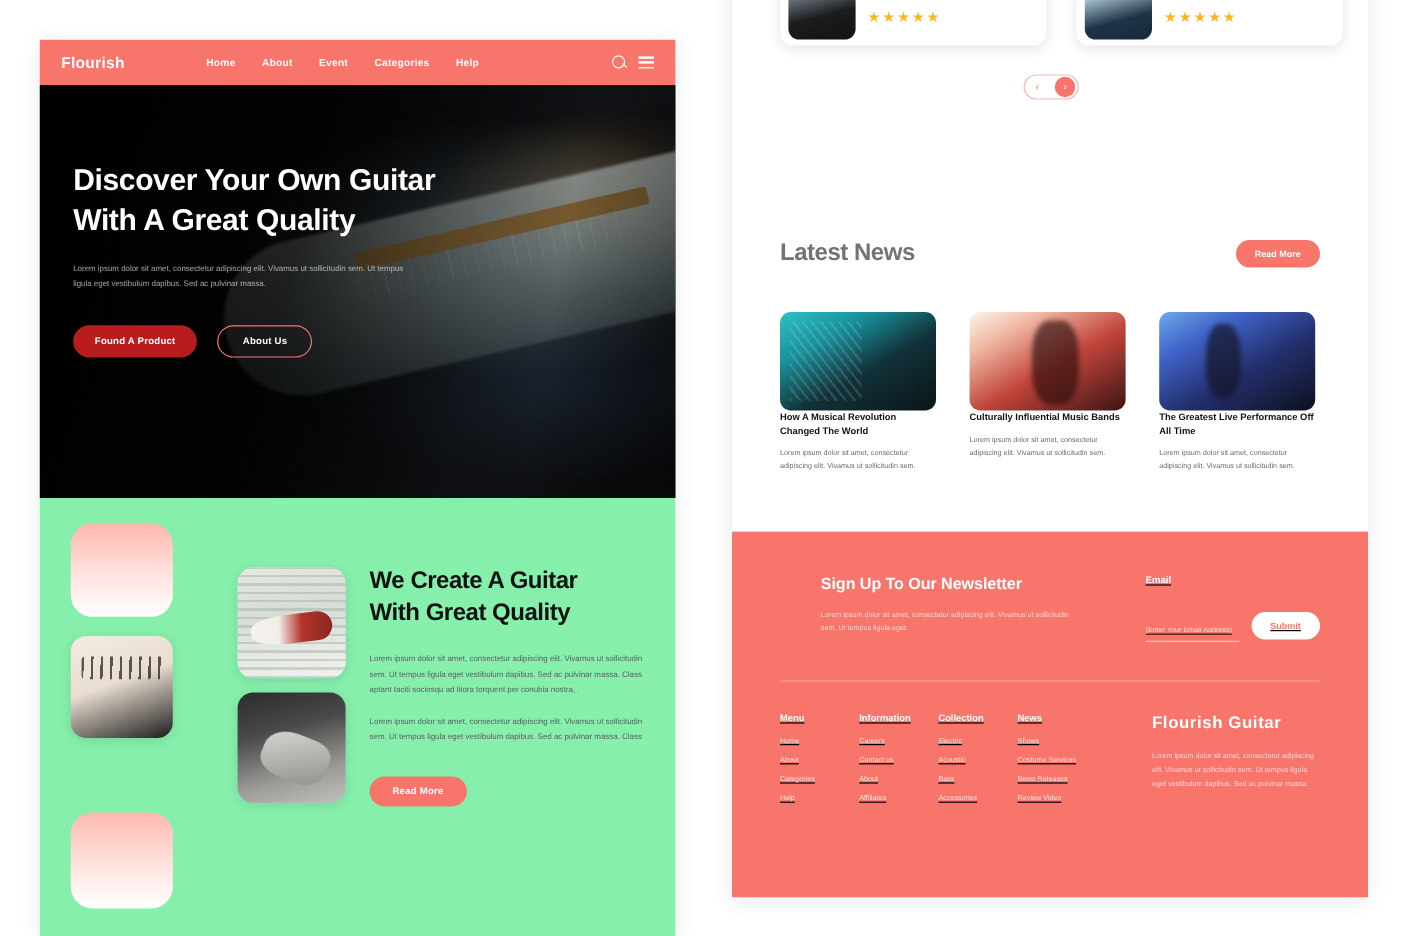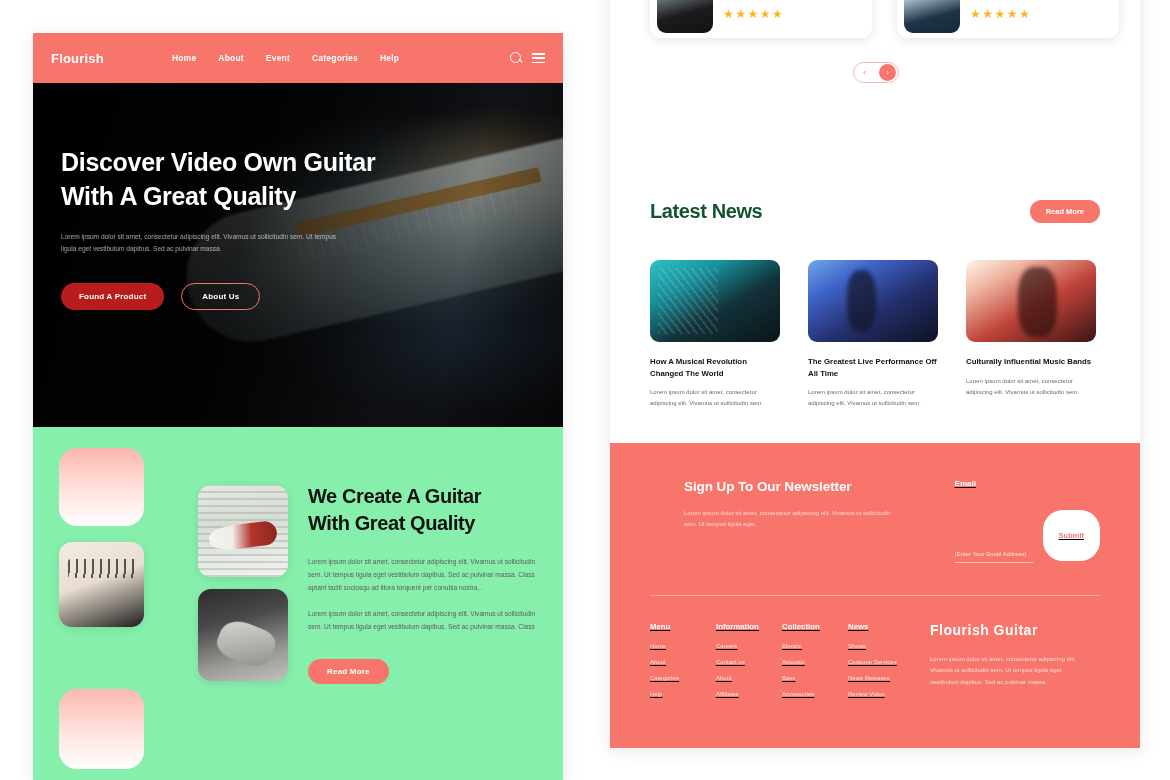--- a/index.html
+++ b/index.html
@@ -13,21 +13,21 @@
 
   
   .left-mock {
     position: absolute; left: 33px; top: 33px;
     width: 530px; height: 747px;
     background: #fbfbfb;
     box-shadow: 0 3px 18px rgba(0,0,0,0.09);
     overflow: hidden;
   }
   .navbar {
-    height: 50px; background: #F7756A;
+    height: 38px; background: #F7756A;
     display: flex; align-items: center;
     padding: 12px 18px;
   }
   .brand { color: #fff; font-size: 13px; font-weight: bold; letter-spacing: .2px; }
   .nav-links { display: flex; gap: 22px; margin-left: 68px; }
   .nav-links a { color: #ffffff; font-size: 8.5px; font-weight: bold; text-decoration: none; letter-spacing: .2px; }
   .nav-right { margin-left: auto; display: flex; align-items: center; gap: 9px; }
   .ico-search { width: 13px; height: 13px; position: relative; }
   .ico-search::before {
     content: ""; position: absolute; left: 0; top: 0;
@@ -169,35 +169,35 @@
   .carousel {
     position: absolute; left: 243px; top: 90px;
     width: 46px; height: 21px; border-radius: 14px;
     border: 1px solid #F9B6AF; display: flex; align-items: center;
     justify-content: space-between; padding: 0 2px; background: #fff;
   }
   .car-btn { width: 17px; height: 17px; border-radius: 50%; display: flex; align-items: center; justify-content: center; font-size: 8px; color: #F7756A; }
   .car-btn.active { background: #F7756A; color: #fff; }
 
   .news-head { position: absolute; left: 40px; top: 228px; width: 450px; display: flex; align-items: center; }
-  .news-title { font-size: 20px; font-weight: bold; color: #14532d; letter-spacing: -.4px; }
+  .news-title { font-size: 20px; font-weight: bold; color: #737373; letter-spacing: -.4px; }
   .btn-readmore-sm {
     margin-left: auto; background: #F7756A; color: #fff; font-size: 7.5px;
     font-weight: bold; padding: 7px 16px; border-radius: 20px; border: none;
   }
   .news-row { position: absolute; left: 40px; top: 288px; display: flex; gap: 28px; }
   .news-card { width: 130px; }
   .news-thumb { width: 130px; height: 82px; border-radius: 9px; overflow: hidden; position: relative; }
   .nt1 { background: linear-gradient(150deg, #2ec2c6 0%, #18909a 28%, #123239 58%, #0a1418 100%); }
   .nt1::after { content:""; position:absolute; left:6%; top:10%; width:46%; height:80%; background: repeating-linear-gradient(52deg, rgba(255,255,255,.13) 0 2px, transparent 2px 6px); }
   .nt2 { background: linear-gradient(150deg, #6fa8e8 0%, #3f63c9 26%, #24306e 58%, #0d1020 100%); }
   .nt2::after { content:""; position:absolute; left:30%; top:12%; width:22%; height:76%; background: rgba(20,22,40,.7); border-radius: 40%; filter: blur(2px); }
   .nt3 { background: linear-gradient(150deg, #fdf4ee 0%, #f0b9a4 22%, #c1443a 55%, #3c1414 100%); }
   .nt3::after { content:""; position:absolute; left:40%; top:8%; width:30%; height:86%; background: rgba(35,12,12,.62); border-radius: 38%; filter: blur(2px); }
-  .news-cap { margin-top: 14px; font-size: 7.8px; font-weight: bold; color: #111; line-height: 1.5; }
+  .news-cap { font-size: 7.8px; font-weight: bold; color: #111; line-height: 1.5; }
   .news-p { margin-top: 8px; font-size: 6px; line-height: 1.85; color: #6b6b6d; }
 
   
   .footer {
     position: absolute; left: 0; bottom: 0; width: 530px; height: 305px;
     background: #F7756A; padding: 36px 40px 0 40px;
   }
   .nl { display: flex; }
   .nl-left { width: 255px; margin-left: 34px; }
   .nl-title { color: #fff; font-size: 13.5px; font-weight: bold; letter-spacing: -.1px; }
@@ -206,28 +206,28 @@
   .nl-label { color: #fff; font-size: 8px; font-weight: bold; }
   .nl-inputrow { margin-top: 22px; display: flex; align-items: flex-end; gap: 10px; }
   .nl-input {
     flex: 1; border: none; border-bottom: 1px solid rgba(255,255,255,.55);
     background: transparent; color: rgba(255,255,255,.8);
     font-size: 6px; padding-bottom: 5px; font-family: "Liberation Sans", sans-serif;
   }
   .nl-input::placeholder { color: rgba(255,255,255,.78); }
   .btn-submit {
     background: #fff; color: #F7756A; font-size: 7.5px; font-weight: bold;
-    padding: 21px 16px; border-radius: 20px; border: none; margin-bottom: 2px;
+    padding: 7px 16px; border-radius: 20px; border: none; margin-bottom: 2px;
   }
   .divider { margin-top: 32px; height: 1px; background: rgba(255,255,255,.35); }
   .fcols { margin-top: 26px; display: flex; }
   .fcol { width: 66px; text-decoration: underline; }
   .fcol-h { color: #fff; font-size: 7.8px; font-weight: bold; margin-bottom: 12px; }
   .fcol a { display: block; color: rgba(255,255,255,.80); font-size: 6px; text-decoration: none; margin-bottom: 10px; }
-  .fbrand { margin-left: 16px; flex: 1; }
+  .fbrand { margin-left: 46px; flex: 1; }
   .fbrand-t { color: #fff; font-size: 14px; font-weight: bold; letter-spacing: .5px; }
   .fbrand-p { margin-top: 16px; font-size: 6px; line-height: 1.9; color: rgba(255,255,255,.72); max-width: 160px; }
 </style>
 </head>
 <body>
 
 <div class="canvas">
 
   <div class="left-mock">
 
@@ -251,21 +251,21 @@
     </div>
 
     <section class="hero">
       <div class="hero-photo"></div>
       <div class="hero-guitar"></div>
       <div class="hero-neck"></div>
       <div class="hero-frets"></div>
       <div class="hero-shade"></div>
       <div class="hero-inner">
         <h1 class="hero-title">
-          <span>Discover Video Own Guitar</span><br>
+          <span>Discover Your Own Guitar</span><br>
           <span>With A Great Quality</span><br>
         </h1>
         <p class="hero-sub">Lorem ipsum dolor sit amet, consectetur adipiscing elit. Vivamus ut sollicitudin sem. Ut tempus ligula eget vestibulum dapibus. Sed ac pulvinar massa.</p>
         <div class="hero-btns">
           <button class="btn-fill">Found A Product</button>
           <button class="btn-ghost">About Us</button>
         </div>
       </div>
     </section>
 
@@ -317,27 +317,27 @@
       <button class="btn-readmore-sm">Read More</button>
     </div>
 
     <div class="news-row">
       <article class="news-card">
         <div class="news-thumb nt1"></div>
         <h3 class="news-cap">How A Musical Revolution Changed The World</h3>
         <p class="news-p">Lorem ipsum dolor sit amet, consectetur adipiscing elit. Vivamus ut sollicitudin sem.</p>
       </article>
       <article class="news-card">
-        <div class="news-thumb nt2"></div>
-        <h3 class="news-cap">The Greatest Live Performance Off All Time</h3>
+        <div class="news-thumb nt3"></div>
+        <h3 class="news-cap">Culturally Influential Music Bands</h3>
         <p class="news-p">Lorem ipsum dolor sit amet, consectetur adipiscing elit. Vivamus ut sollicitudin sem.</p>
       </article>
       <article class="news-card">
-        <div class="news-thumb nt3"></div>
-        <h3 class="news-cap">Culturally Influential Music Bands</h3>
+        <div class="news-thumb nt2"></div>
+        <h3 class="news-cap">The Greatest Live Performance Off All Time</h3>
         <p class="news-p">Lorem ipsum dolor sit amet, consectetur adipiscing elit. Vivamus ut sollicitudin sem.</p>
       </article>
     </div>
 
     <footer class="footer">
       <div class="nl">
         <div class="nl-left">
           <h3 class="nl-title">Sign Up To Our Newsletter</h3>
           <p class="nl-p">Lorem ipsum dolor sit amet, consectetur adipiscing elit. Vivamus ut sollicitudin sem. Ut tempus ligula eget.</p>
         </div>

